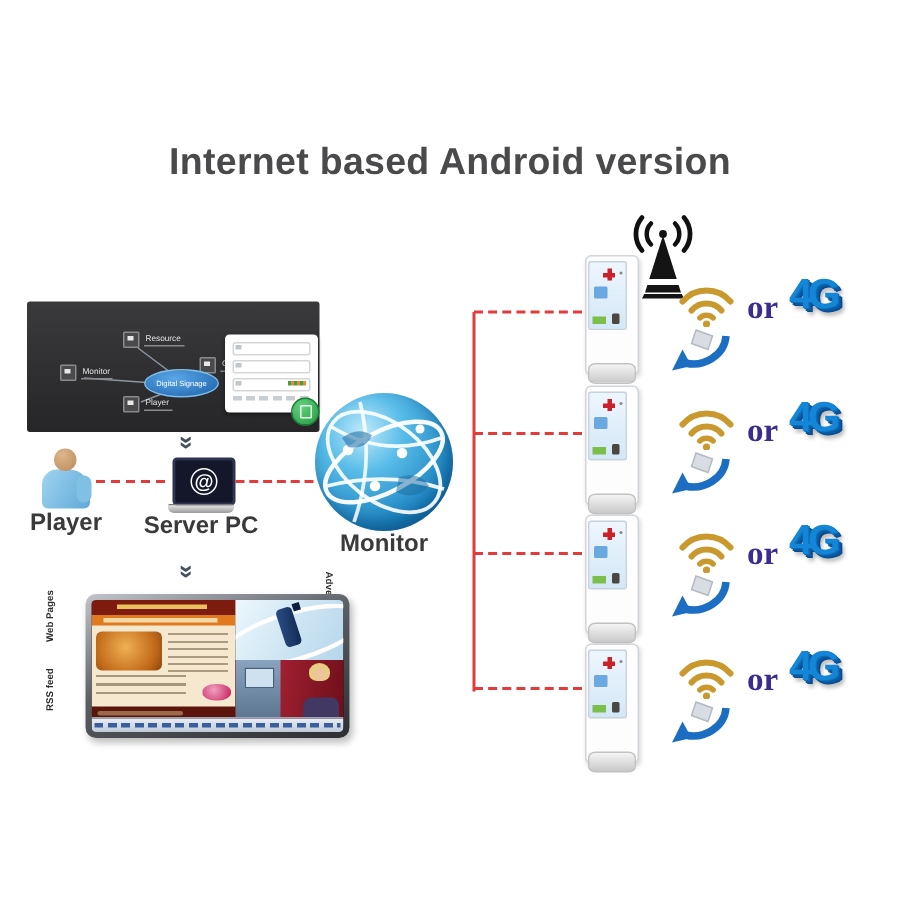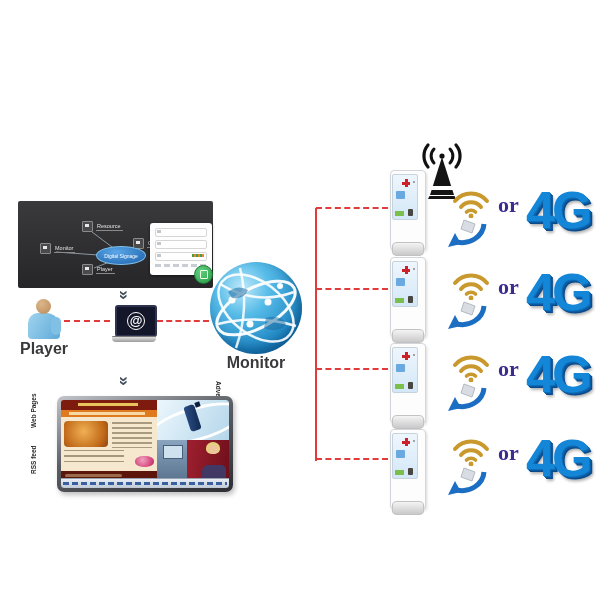--- a/index.html
+++ b/index.html
@@ -87,21 +87,21 @@
   .kiosk .greenbar{position:absolute;left:2px;bottom:3px;width:9px;height:5px;background:#7bbf4a;}
   .kiosk .blob{position:absolute;right:4px;bottom:3px;width:5px;height:7px;background:#4a4640;border-radius:1px;}
   .kiosk .dot{position:absolute;right:2px;top:6px;width:2px;height:2px;background:#888;border-radius:50%;}
   .kiosk .foot{position:absolute;left:4px;bottom:0px;width:30px;height:12px;border-radius:5px/4px;
                background:linear-gradient(#f4f4f4,#c9c9c9);border:1px solid #c2c2c2;}
 
   
   .linkrow{width:154px;height:70px;}
   .or-label{position:absolute;left:52px;top:8px;font-family:"Liberation Serif",serif;
             font-size:22px;font-weight:bold;color:#3b2d8f;}
-  .fourg{position:absolute;left:80px;top:-4px;font-size:52px;font-weight:900;color:#1486d8;
+  .fourg{position:absolute;left:80px;top:-4px;font-size:28px;font-weight:900;color:#1486d8;
          letter-spacing:-3px;
          text-shadow:1px 1px 0 #0e6cb4,2px 2px 0 #0b58a0,3px 3px 0 #0a4a8c,4px 5px 3px rgba(0,0,0,.3);}
 
   
   .tvlabel{font-size:6.5px;font-weight:bold;color:#2c2c2e;white-space:nowrap;}
   .vert-up{writing-mode:vertical-rl;transform:rotate(180deg);}
   .vert-down{writing-mode:vertical-rl;}
 
   
   #tv{left:57px;top:396px;width:176px;height:96px;border-radius:7px;padding:4px;box-sizing:border-box;
@@ -142,20 +142,21 @@
   #ticker{position:absolute;left:0;bottom:0;width:100%;height:9px;
           background:linear-gradient(#e9eef5,#bfc9d6);border-top:1px solid #97a2b2;}
   #ticker:after{content:"";position:absolute;left:2px;top:3px;right:2px;height:3px;
                 background:repeating-linear-gradient(90deg,#3a5f9e 0 6px,transparent 6px 9px);}
 </style>
 </head>
 <body>
 
 <div id="stage">
 
+  <div class="abs" id="title">Internet based Android version</div>
 
   <div class="abs" id="swpanel">
     <svg width="195" height="87" style="position:absolute;left:0;top:0">
       <line x1="74" y1="31" x2="98" y2="49" stroke="#8a97a0" stroke-width="1"></line>
       <line x1="38" y1="51" x2="80" y2="54" stroke="#8a97a0" stroke-width="1"></line>
       <line x1="110" y1="50" x2="120" y2="45" stroke="#8a97a0" stroke-width="1"></line>
       <line x1="76" y1="67" x2="94" y2="60" stroke="#8a97a0" stroke-width="1"></line>
     </svg>
     <div class="mm-node" style="left:64px;top:20px">
       <span class="mm-ico"></span>
@@ -194,20 +195,21 @@
     <div class="head"></div>
   </div>
   <div class="abs entity-label" style="left:6px;top:340px;width:76px">Player</div>
 
   <div class="abs" id="laptop">
     <div class="scr">
       <span>@</span>
     </div>
     <div class="base"></div>
   </div>
+  <div class="abs entity-label" style="left:88px;top:342px;width:92px">Server PC</div>
 
   <div class="abs dash" style="left:64px;top:320px;width:46px"></div>
   <div class="abs dash" style="left:157px;top:320px;width:52px"></div>
 
   <div class="abs" id="globe">
     <svg width="92" height="92" viewBox="0 0 92 92">
       <ellipse cx="46" cy="46" rx="43" ry="20" fill="none" stroke="#ffffff" stroke-width="3" transform="rotate(-28 46 46)" opacity=".95"></ellipse>
       <ellipse cx="46" cy="46" rx="43" ry="26" fill="none" stroke="#ffffff" stroke-width="2.5" transform="rotate(38 46 46)" opacity=".9"></ellipse>
       <path d="M10 22 Q 46 44 84 30" fill="none" stroke="#ffffff" stroke-width="2.5" opacity=".9"></path>
       <path d="M8 62 Q 48 52 86 64" fill="none" stroke="#ffffff" stroke-width="2.5" opacity=".9"></path>

